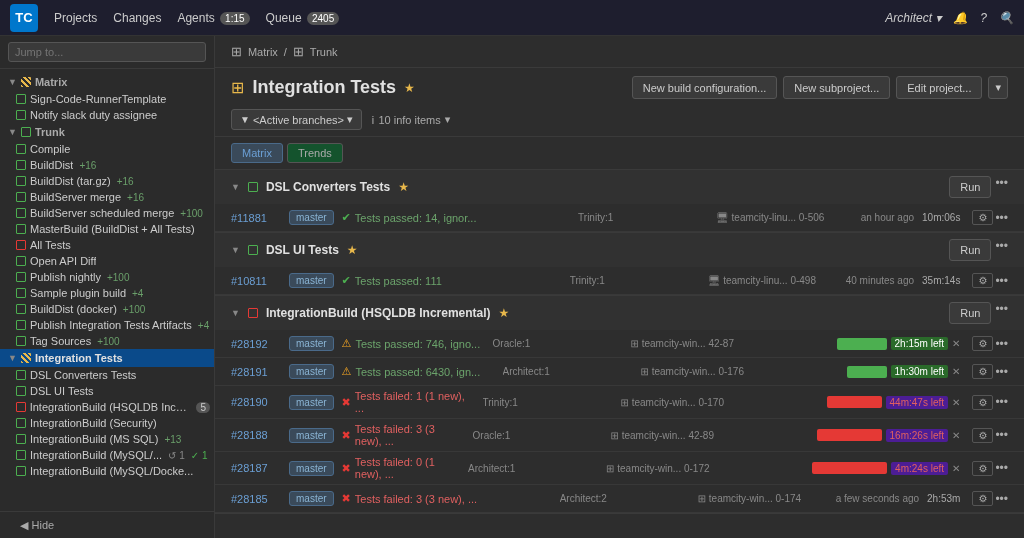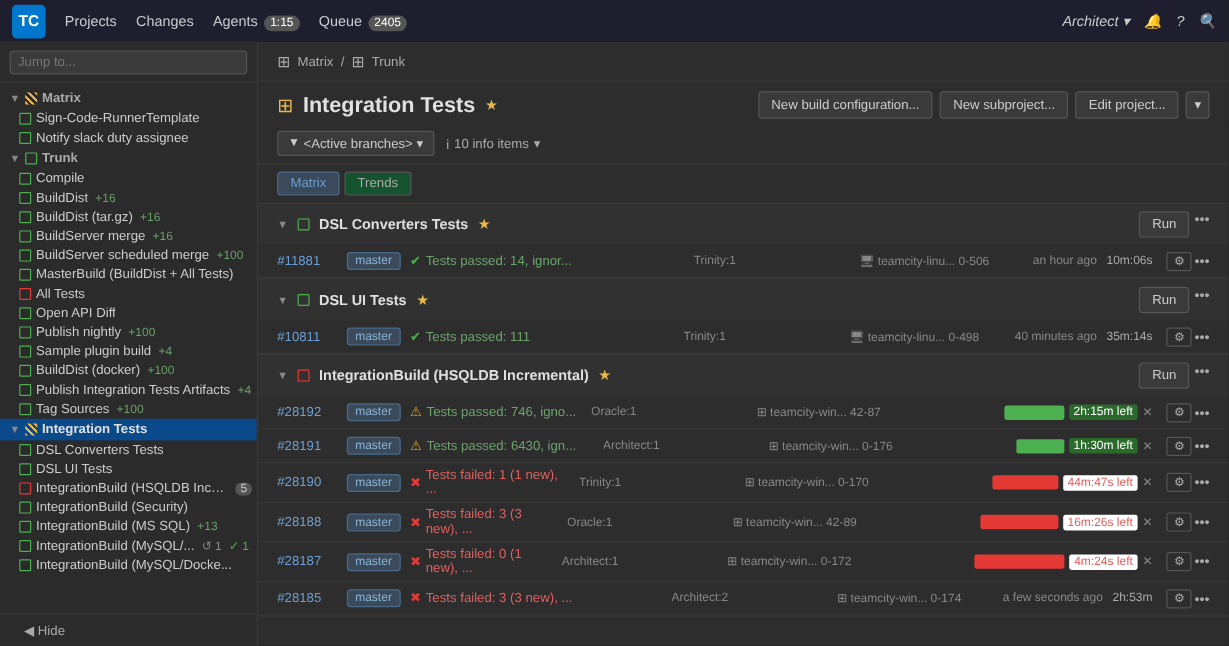--- a/index.html
+++ b/index.html
@@ -79,21 +79,21 @@
     .status-ok { color: #6ba36b; }
     .status-fail { color: #e06060; }
     .status-icon-ok { color: #4caf50; }
     .status-icon-fail { color: #e53935; }
     .agent-info { color: #888; font-size: 10px; min-width: 130px; overflow: hidden; text-overflow: ellipsis; white-space: nowrap; }
     .build-progress { display: flex; align-items: center; gap: 4px; min-width: 90px; justify-content: flex-end; }
     .progress-bar { height: 12px; border-radius: 2px; min-width: 40px; }
     .progress-green { background: #4caf50; }
     .progress-red { background: #e53935; }
     .time-left { font-size: 10px; color: #aaa; white-space: nowrap; }
-    .time-left.red { color: #e06060; background: #ffffff; padding: 1px 4px; border-radius: 2px; }
+    .time-left.red { color: #e06060; background: #4c1d95; padding: 1px 4px; border-radius: 2px; }
     .time-left.green { color: #fff; background: #2a6a2a; padding: 1px 4px; border-radius: 2px; }
     .build-time { color: #888; font-size: 10px; white-space: nowrap; min-width: 60px; text-align: right; }
     .row-actions { display: flex; gap: 2px; align-items: center; margin-left: 4px; }
     .row-action-btn { background: none; border: 1px solid #555; color: #aaa; padding: 1px 5px; border-radius: 2px; font-size: 10px; cursor: pointer; }
     .dots { color: #aaa; cursor: pointer; font-size: 12px; }
 
     
     .icon-matrix { display: inline-block; width: 10px; height: 10px; background: repeating-linear-gradient(45deg, #e8b84b 0 2px, transparent 2px 4px); border-radius: 1px; }
     .icon-box-green { display: inline-block; width: 10px; height: 10px; border: 1px solid #4caf50; border-radius: 1px; }
     .icon-box-red { display: inline-block; width: 10px; height: 10px; border: 1px solid #e53935; border-radius: 1px; }

